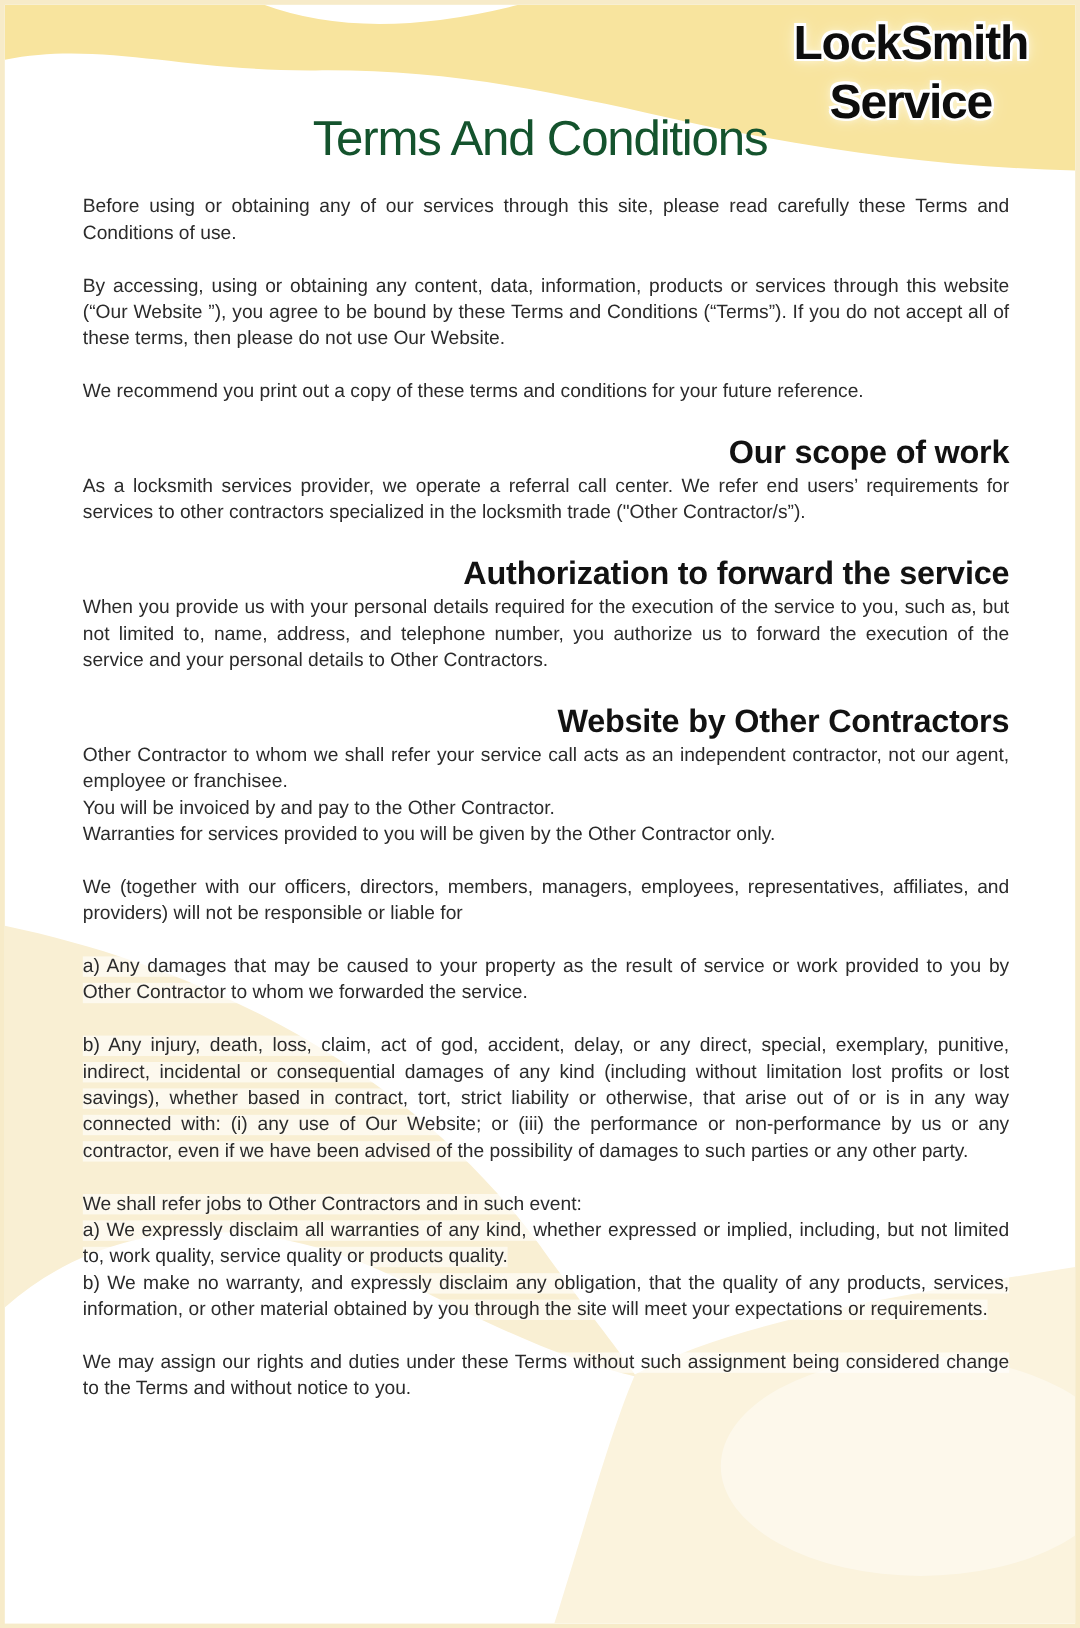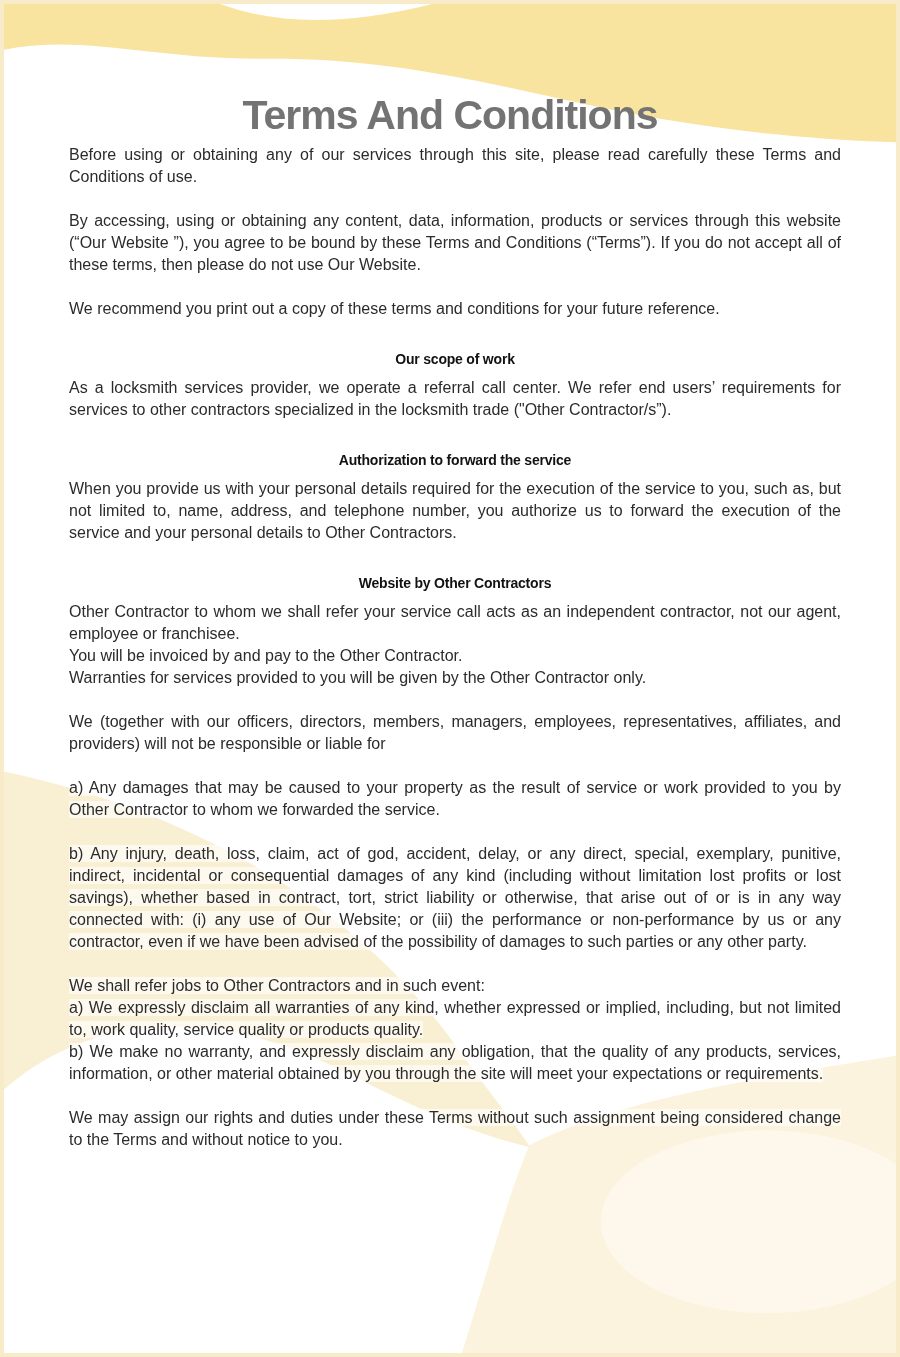--- a/index.html
+++ b/index.html
@@ -22,41 +22,41 @@
     color:#0d0d0d;
     letter-spacing:-1px;
     text-shadow:
       -2px 0 0 #fff, 2px 0 0 #fff, 0 -2px 0 #fff, 0 2px 0 #fff,
       -2px -2px 0 #fff, 2px 2px 0 #fff, -2px 2px 0 #fff, 2px -2px 0 #fff,
       0 0 7px #fffdf2, 0 0 14px #fff8dd;
   }
   .title{
     position:absolute;top:88px;left:0;width:100%;
     text-align:center;
-    font-weight:700;
+    font-weight:400;
     font-size:41px;line-height:46px;
     letter-spacing:-1px;
-    color:#737373;
+    color:#14532d;
   }
   .content{
-    position:absolute;top:140px;left:65px;width:772px;
+    position:absolute;top:158px;left:65px;width:772px;
     font-size:16px;line-height:22px;
     text-align:justify;
   }
   .content p{
     margin:0 0 22px 0;
     white-space:pre-line;
   }
   .content h2{
     margin:26px 0 5px 0;
-    font-size:14px;line-height:26px;
+    font-size:27px;line-height:26px;
     font-weight:700;
     letter-spacing:-0.2px;
     color:#121212;
-    text-align:center;
+    text-align:right;
   }
   .linebg{
     background:rgba(255,255,255,0.62);
     -webkit-box-decoration-break:clone;
     box-decoration-break:clone;
   }
 </style>
 </head>
 <body>
 
@@ -72,20 +72,24 @@
              C 487 1092 514 1124 531 1150
              C 470 1136 415 1110 335 1070
              C 225 1015 95 1008 0 1092 Z" fill="#f9efd3"></path>
     <path d="M 462 1357
              C 492 1262 508 1200 530 1148
              C 620 1102 750 1082 900 1058
              L 900 1357 Z" fill="#fbf3dd"></path>
     <ellipse cx="770" cy="1225" rx="168" ry="92" fill="#ffffff" opacity="0.42"></ellipse>
   </svg>
 
+  <div class="logo">
+    <div>LockSmith</div>
+    <div>Service</div>
+  </div>
 
   <div class="title">Terms And Conditions</div>
 
   <div class="content">
       <p><span class="linebg">Before using or obtaining any of our services through this site, please read carefully these Terms and Conditions of use.</span></p>
       <p><span class="linebg">By accessing, using or obtaining any content, data, information, products or services through this website (“Our Website ”), you agree to be bound by these Terms and Conditions (“Terms”). If you do not accept all of these terms, then please do not use Our Website.</span></p>
       <p><span class="linebg">We recommend you print out a copy of these terms and conditions for your future reference.</span></p>
       <h2><span class="linebg">Our scope of work</span></h2>
       <p><span class="linebg">As a locksmith services provider, we operate a referral call center. We refer end users’ requirements for services to other contractors specialized in the locksmith trade ("Other Contractor/s”).</span></p>
       <h2><span class="linebg">Authorization to forward the service</span></h2>

